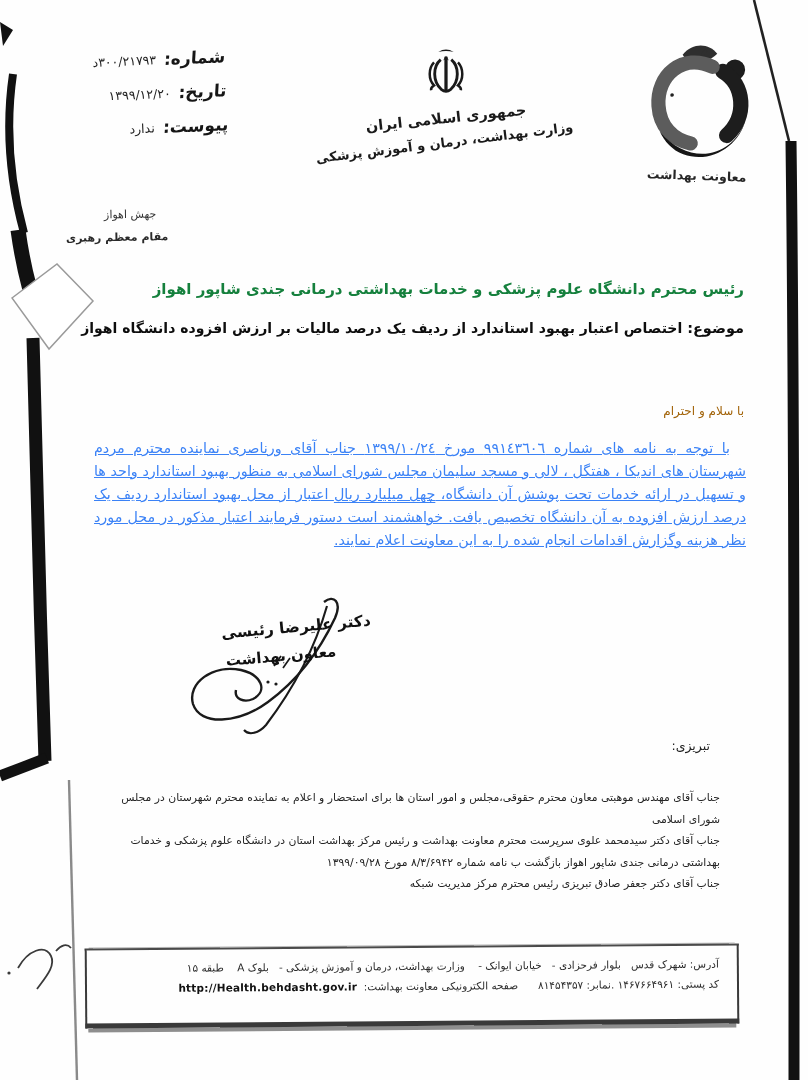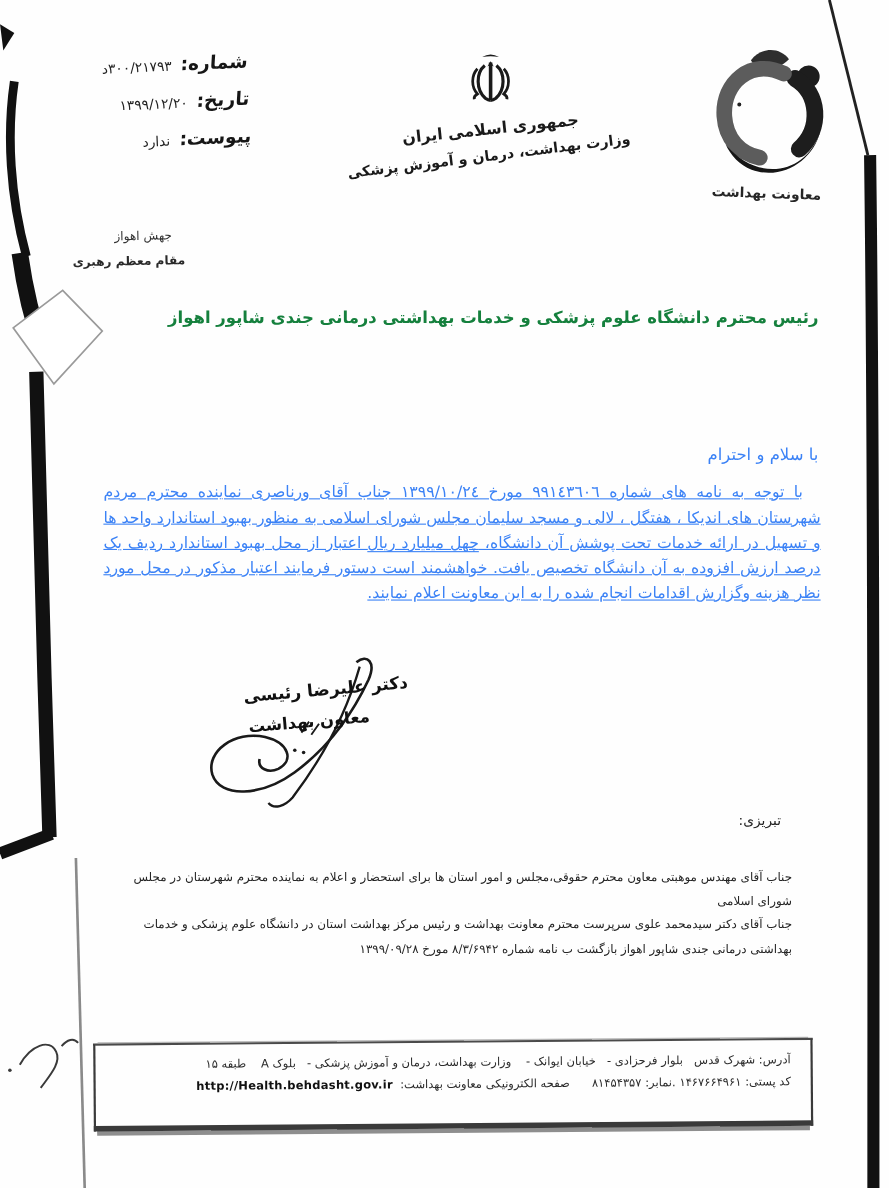--- a/index.html
+++ b/index.html
@@ -35,21 +35,21 @@
   .deputy { position:absolute; left:626px; top:38px; width:146px; text-align:center; transform:rotate(2deg); }
   .deputy-label { margin-top:0px; font-size:12.5px; font-weight:bold; color:#262626; letter-spacing:1.5px; }
 
   
   .recipient { position:absolute; right:64px; top:280px; text-align:right; direction:rtl; }
   .recipient-name  { font-size:15px; font-weight:bold; color:#0d0d0d; margin-bottom:14px; }
   .recipient-title { font-size:15px; font-weight:bold; color:#15803d; margin-bottom:22px; }
   .subject-line    { font-size:14px; font-weight:bold; color:#0d0d0d; }
   .subject-label   { font-size:14.5px; }
 
-  .salutation { position:absolute; right:64px; top:404px; font-size:15px; color:#3b82f6; }
+  .salutation { position:absolute; right:64px; top:404px; font-size:12px; color:#a16207; }
 
   
   .body-par {
     position:absolute; right:62px; left:94px; top:437px;
     font-size:14.3px; line-height:23px; text-align:justify; direction:rtl;
     color:#3b82f6; text-indent:16px;text-decoration:underline;
   }
   .uline { text-decoration:underline; text-underline-offset:3px; }
 
   
@@ -122,20 +122,21 @@
       <path d="M 80,32 C 102,44 106,76 86,95" stroke="#1d1d1d" stroke-width="15" fill="none" stroke-linecap="round"></path>
       <path d="M 70,28 C 40,15 15,38 18,68 C 20,88 33,101 51,104" stroke="#5c5c5c" stroke-width="14" fill="none" stroke-linecap="round"></path>
       <path d="M 20,93 C 50,127 93,117 104,79 C 99,104 72,124 44,115 C 33,111 25,103 20,93 Z" fill="#161616"></path>
       <circle cx="31" cy="57" r="1.8" fill="#222"></circle>
     </svg>
     <div class="deputy-label">معاونت بهداشت</div>
   </div>
 
   <div class="recipient">
     <div class="recipient-title">رئیس محترم دانشگاه علوم پزشکی و خدمات بهداشتی درمانی جندی شاپور اهواز</div>
+    <div class="subject-line"><span class="subject-label">موضوع:</span><span> اختصاص اعتبار بهبود استاندارد از ردیف یک درصد مالیات بر ارزش افزوده دانشگاه اهواز</span></div>
   </div>
 
   <div class="salutation">با سلام و احترام</div>
 
   <p class="body-par"><span>با توجه به نامه های شماره ۹۹۱٤۳٦۰٦ مورخ ۱۳۹۹/۱۰/۲٤ جناب آقای ورناصری نماینده محترم مردم شهرستان های اندیکا ، هفتگل ، لالی و مسجد سلیمان مجلس شورای اسلامی به منظور بهبود استاندارد واحد ها و تسهیل در ارائه خدمات  تحت پوشش آن دانشگاه، </span><span class="uline">چهل میلیارد ریال</span><span> اعتبار از محل بهبود استاندارد ردیف یک درصد ارزش افزوده به آن دانشگاه  تخصیص یافت. خواهشمند است دستور فرمایند اعتبار مذکور در محل مورد نظر هزینه وگزارش اقدامات انجام شده را به این معاونت اعلام نمایند.</span></p>
 
   <div class="sig-block">
     <svg class="sig-svg" width="205" height="150" viewBox="0 0 205 150">
       <path d="M 146,8 C 156,0 164,8 157,24 C 142,56 120,86 90,108 C 60,130 22,132 15,110 C 9,89 35,70 63,76 C 84,81 90,97 75,105 C 66,109 56,105 58,96" fill="none" stroke="#1a1a1a" stroke-width="2.4"></path>
       <path d="M 149,12 C 137,54 116,94 88,131 C 81,139 71,142 66,136" fill="none" stroke="#1a1a1a" stroke-width="2.1"></path>
@@ -144,20 +145,21 @@
       <circle cx="98" cy="90" r="1.6" fill="#1a1a1a"></circle>
     </svg>
     <div class="sig-name">دکتر علیرضا رئیسی</div>
     <div class="sig-title">معاون بهداشت</div>
   </div>
 
   <div class="cc-label">تبریزی:</div>
   <div class="cc-list">
     <div class="cc-item">جناب آقای مهندس موهبتی معاون محترم حقوقی،مجلس و امور استان ها برای استحضار و اعلام به نماینده محترم شهرستان در مجلس شورای اسلامی</div>
     <div class="cc-item">جناب آقای دکتر سیدمحمد علوی سرپرست محترم معاونت بهداشت و رئیس مرکز بهداشت استان در دانشگاه علوم پزشکی و خدمات بهداشتی درمانی جندی شاپور اهواز بازگشت ب نامه شماره  ۸/۳/۶۹۴۲  مورخ ۱۳۹۹/۰۹/۲۸</div>
+    <div class="cc-item">جناب آقای دکتر جعفر صادق تبریزی رئیس محترم مرکز مدیریت شبکه</div>
   </div>
 
   <div class="footer-box">
     <div class="footer-line">آدرس: شهرک قدس   بلوار فرحزادی -   خیابان ایوانک -    وزارت بهداشت، درمان و آموزش پزشکی -   بلوک A    طبقه ۱۵</div>
     <div class="footer-line footer-line2"><span>کد پستی: ۱۴۶۷۶۶۴۹۶۱ .نمابر: ۸۱۴۵۴۳۵۷      صفحه الکترونیکی معاونت بهداشت:  </span><span class="footer-url" dir="ltr">http://Health.behdasht.gov.ir</span></div>
   </div>
 
   <svg class="artifacts" viewBox="0 0 808 1080">
     <path d="M 0,22 L 13,30 L 3,46 Z" fill="#111"></path>
     <path d="M 13,74 C 6,122 9,178 24,233" stroke="#111" stroke-width="8" fill="none"></path>

